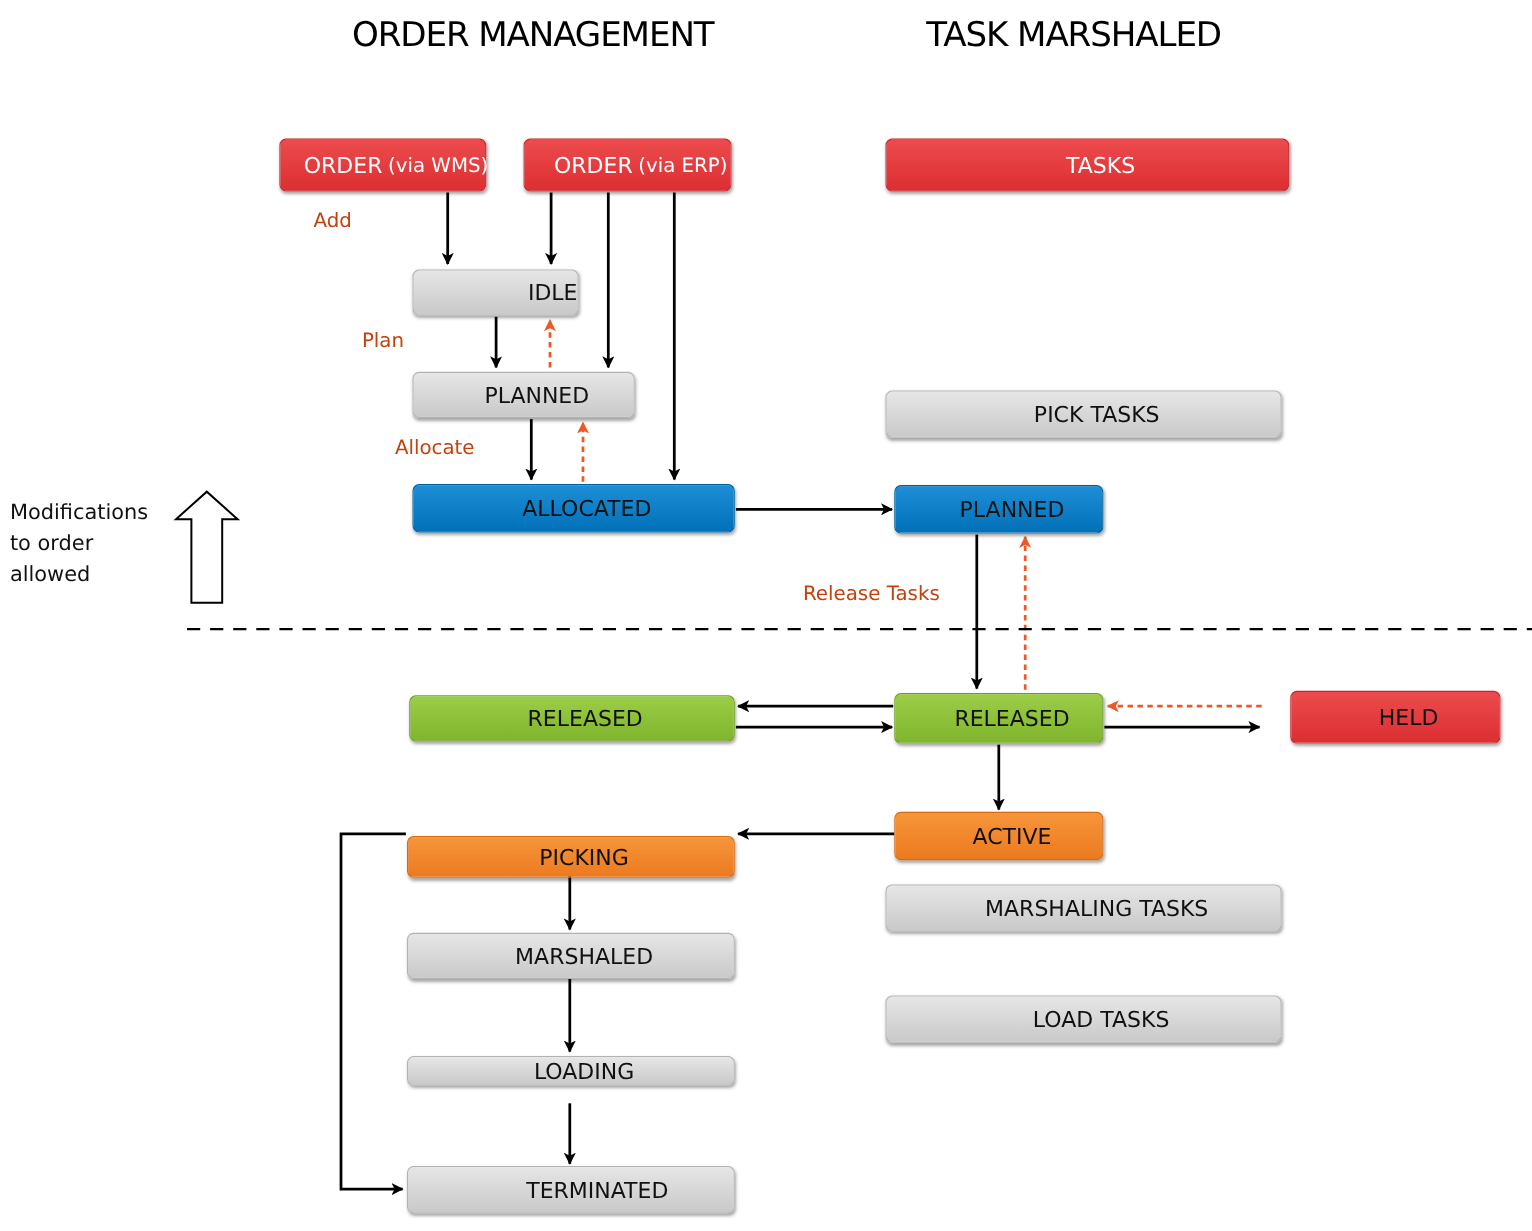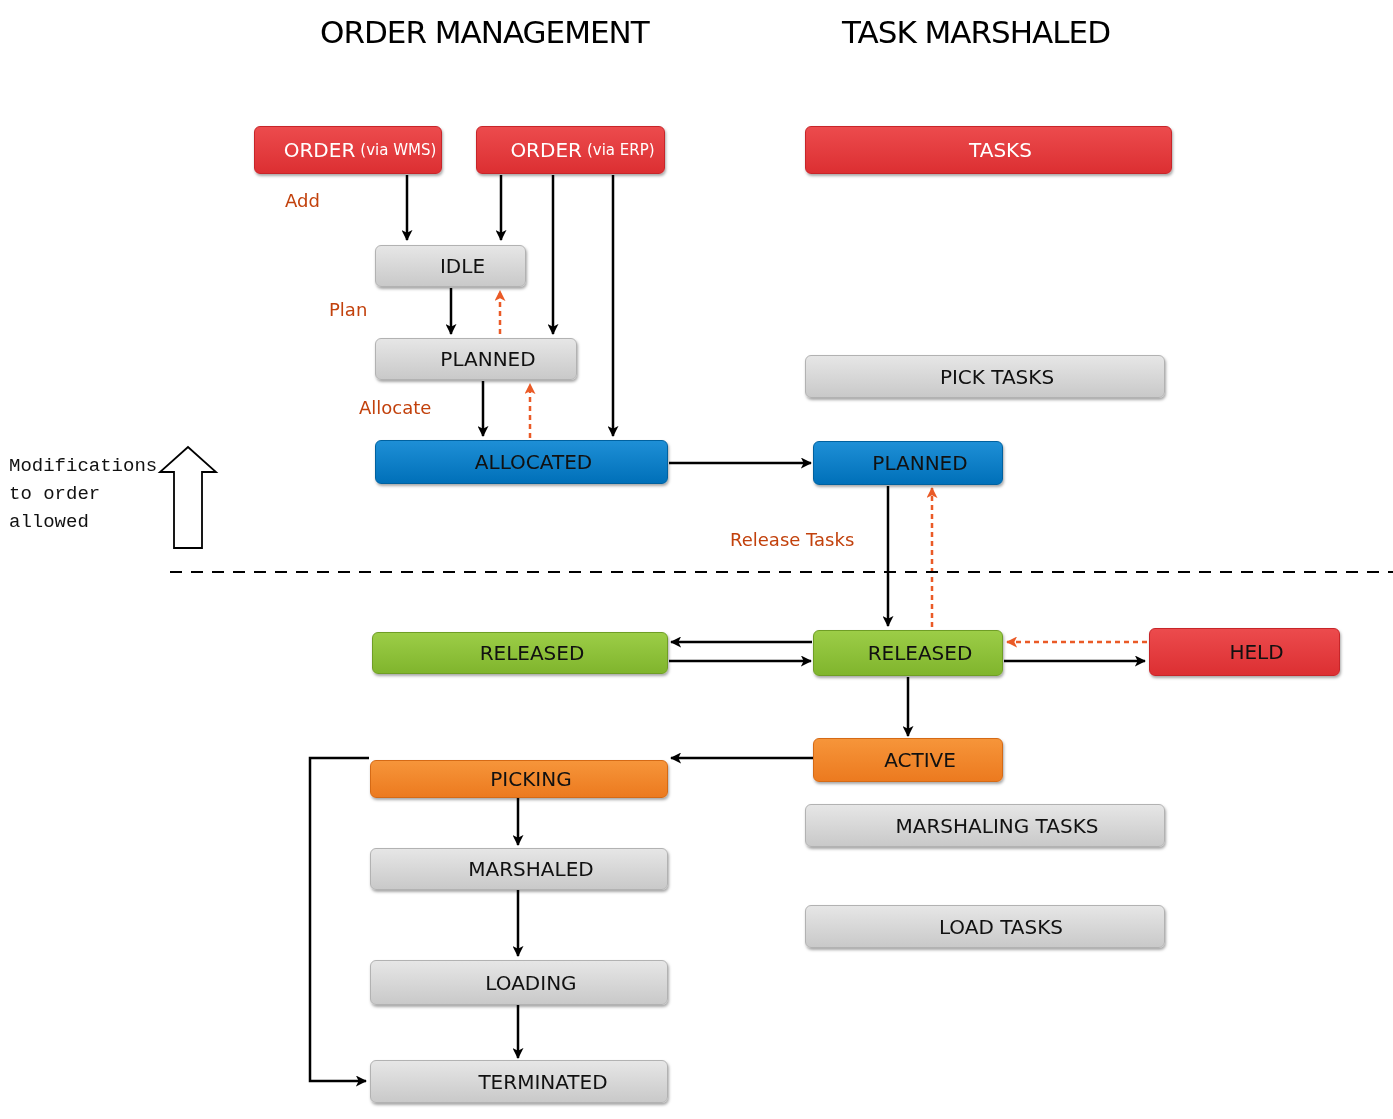--- a/index.html
+++ b/index.html
@@ -2,23 +2,23 @@
 <html><head>
 <meta charset="utf-8">
 <style>
   html, body { margin:0; padding:0; background:#ffffff; }
   body { width:1393px; height:1119px; position:relative; overflow:hidden;
          font-family:"DejaVu Sans", "Liberation Sans", sans-serif; color:#111; }
   .heading { position:absolute; top:14px; font-size:31px; letter-spacing:-1px; color:#000; white-space:nowrap; }
   .node { position:absolute; display:flex; align-items:center; justify-content:center;
           border-radius:6px; font-size:20px; color:#111; white-space:nowrap;
           box-shadow:1px 2px 3px rgba(0,0,0,0.35); box-sizing:border-box;padding-left:24px; }
-  .node .small { font-size:15px; margin-left:5px; }
+  .node .small { font-size:18px; margin-left:5px; }
   .red   { background:linear-gradient(#ec4b4d,#dc2f32); color:#fff; border:1px solid #c72529; }
-  .red.dark { color:#111; }
+  .red.dark { color:#111;margin-left:24px; }
   .grey  { background:linear-gradient(#e6e6e6,#c9c9c9); border:1px solid #b2b2b2; }
   .blue  { background:linear-gradient(#1e8fd6,#0070b9); border:1px solid #00619f; }
   .green { background:linear-gradient(#9ccd47,#80b52d); border:1px solid #6f9e25; }
   .orange{ background:linear-gradient(#f6953a,#ec7a1f); border:1px solid #d56a15; }
   .label { position:absolute; font-size:18px; color:#c2410c; white-space:nowrap; }
   .note  { position:absolute; font-size:19px; line-height:28px; color:#111; }
   svg#edges { position:absolute; left:0; top:0; }
 </style>
 </head>
 <body>
@@ -88,39 +88,39 @@
   <span class="small">(via WMS)</span>
 </div>
 <div class="node red" style="left:476px;top:126px;width:189px;height:48px;">
   <span>ORDER</span>
   <span class="small">(via ERP)</span>
 </div>
 <div class="node red" style="left:805px;top:126px;width:367px;height:48px;">
   <span>TASKS</span>
 </div>
 
-<div class="node grey" style="left:375px;top:245px;width:151px;height:42px;">
+<div class="node grey" style="left:375px;top:245px;width:151px;height:42px;justify-content:flex-end;">
   <span>IDLE</span>
 </div>
 <div class="node grey" style="left:375px;top:338px;width:202px;height:42px;">
   <span>PLANNED</span>
 </div>
 <div class="node blue" style="left:375px;top:440px;width:293px;height:44px;">
   <span>ALLOCATED</span>
 </div>
 <div class="node green" style="left:372px;top:632px;width:296px;height:42px;">
   <span>RELEASED</span>
 </div>
 <div class="node orange" style="left:370px;top:740px;width:298px;height:38px;margin-top:20px;">
   <span>PICKING</span>
 </div>
 <div class="node grey" style="left:370px;top:848px;width:298px;height:42px;">
   <span>MARSHALED</span>
 </div>
-<div class="node grey" style="left:370px;top:960px;width:298px;height:45px;">
+<div class="node grey" style="left:370px;top:960px;width:298px;height:27px;">
   <span>LOADING</span>
 </div>
 <div class="node grey" style="left:370px;top:1060px;width:298px;height:43px;">
   <span style="margin-left:24px;">TERMINATED</span>
 </div>
 
 <div class="node grey" style="left:805px;top:355px;width:360px;height:43px;">
   <span>PICK TASKS</span>
 </div>
 <div class="node blue" style="left:813px;top:441px;width:190px;height:44px;">
@@ -140,17 +140,17 @@
 </div>
 <div class="node grey" style="left:805px;top:905px;width:360px;height:43px;">
   <span style="margin-left:8px;">LOAD TASKS</span>
 </div>
 
 <div class="label" style="left:285px;top:190px;">Add</div>
 <div class="label" style="left:329px;top:299px;">Plan</div>
 <div class="label" style="left:359px;top:397px;">Allocate</div>
 <div class="label" style="left:730px;top:529px;">Release Tasks</div>
 
-<div class="note" style="left:9px;top:452px;font-family:Liberation Mono, monospace;">
+<div class="note" style="left:9px;top:452px;">
   <div>Modifications</div>
   <div>to order</div>
   <div>allowed</div>
 </div>
 
 </body></html>

